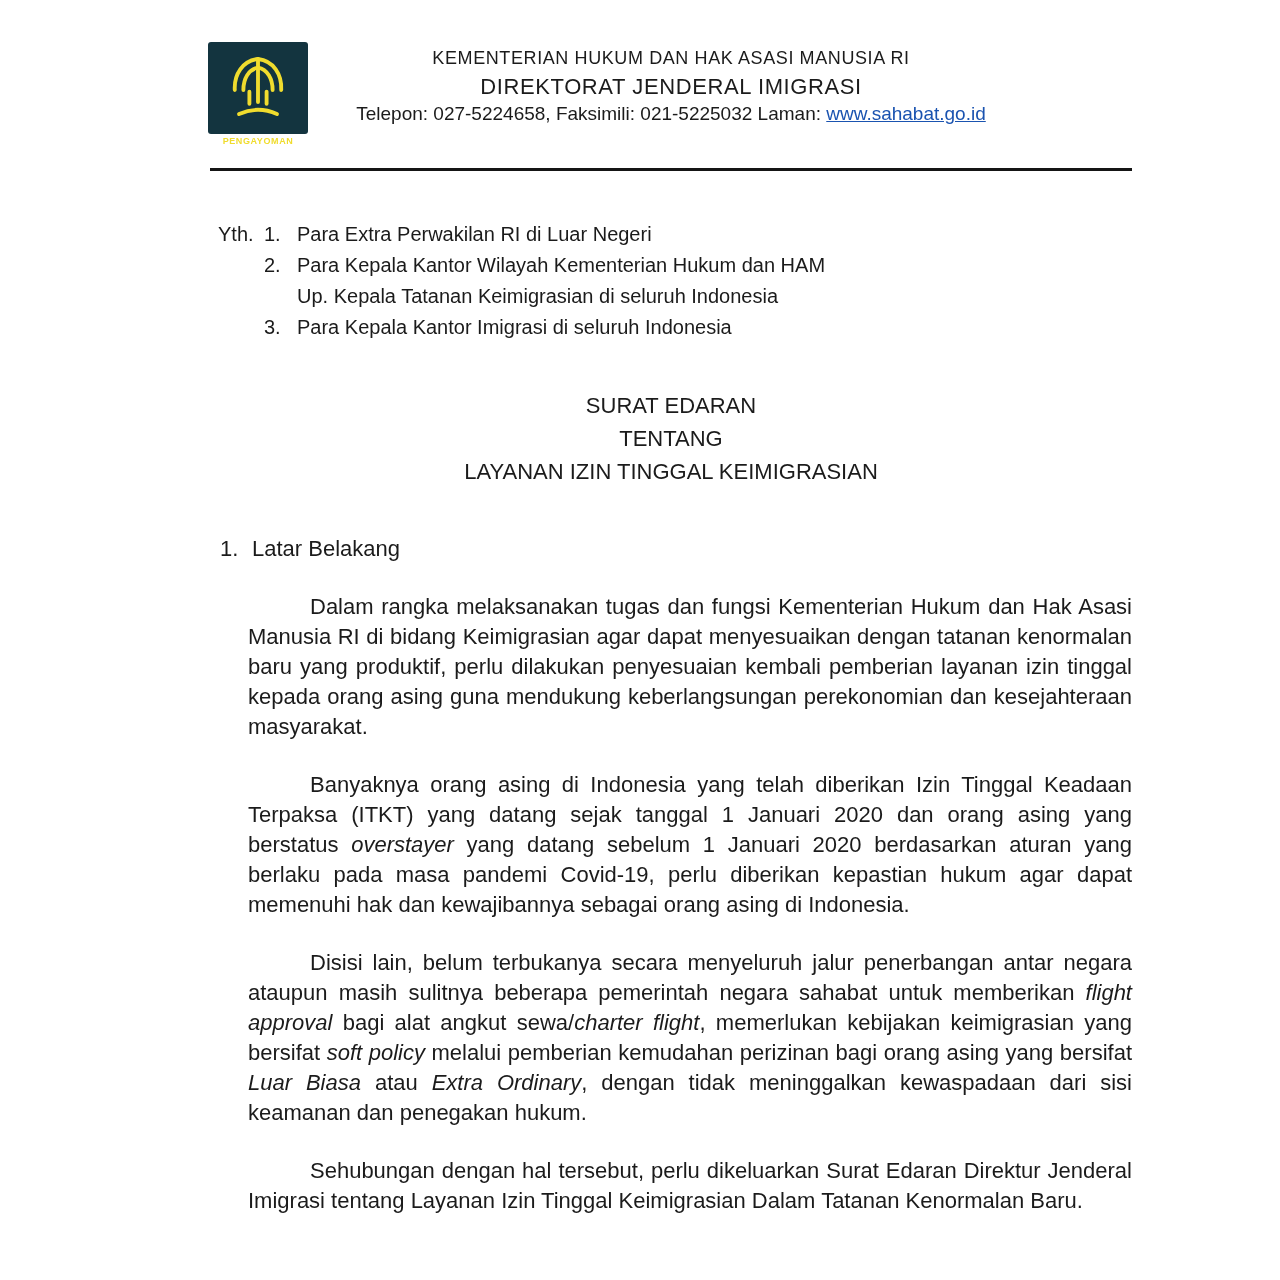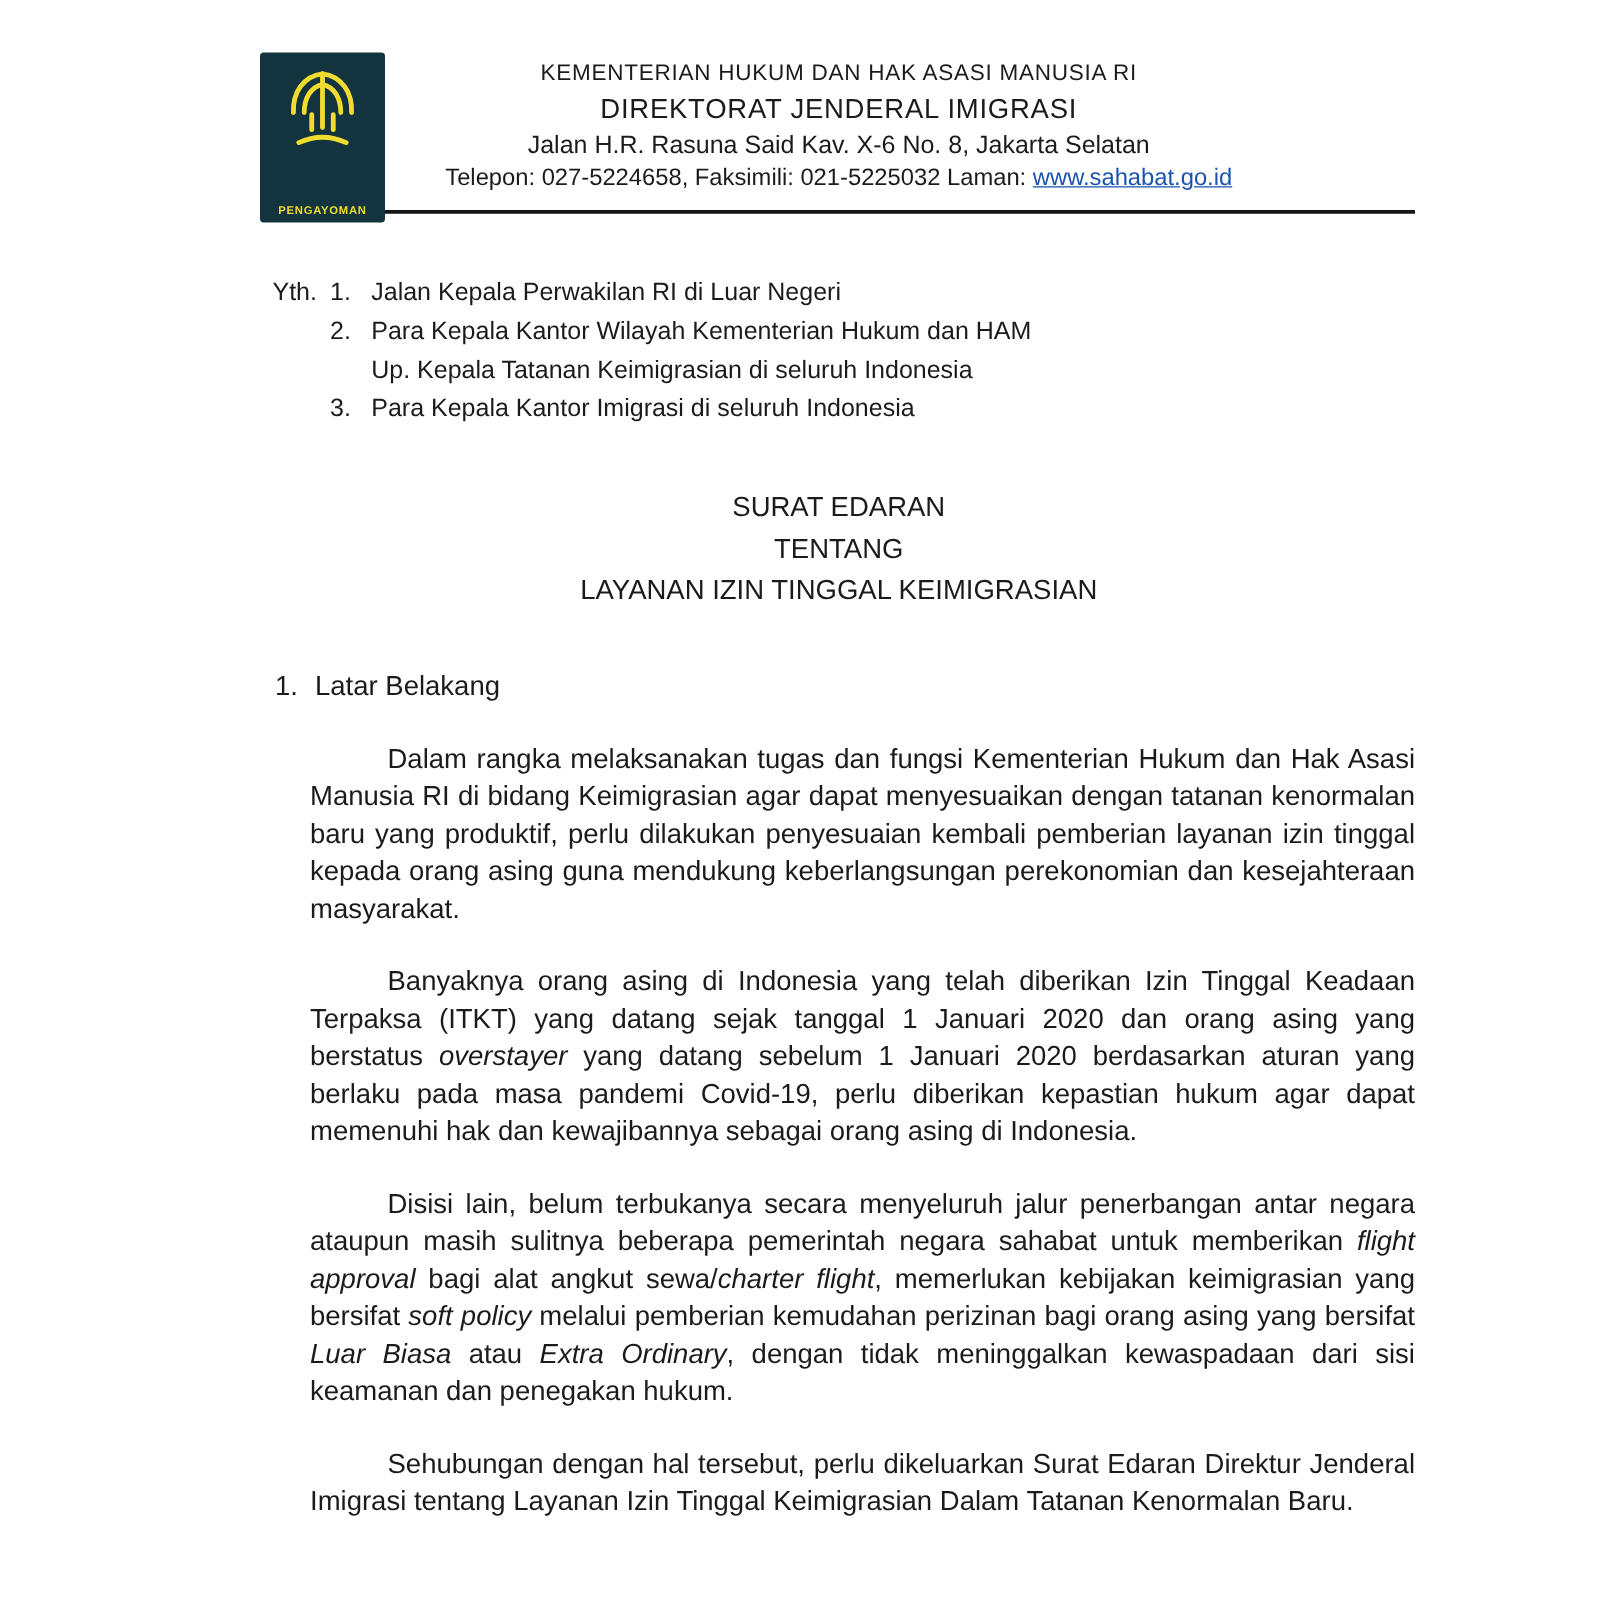--- a/index.html
+++ b/index.html
@@ -13,21 +13,21 @@
   *{box-sizing:border-box;}
   html,body{margin:0;padding:0;background:#fff;}
   .page{
     width:1280px;height:1280px;background:var(--paper);
     font-family:"Liberation Sans", sans-serif;color:var(--ink);
     padding:42px 148px 40px 210px;overflow:hidden;position:relative;
   }
   
   .letterhead{position:relative;min-height:116px;}
   .logo{
-    position:absolute;left:-2px;top:0;width:100px;height:136px;
+    position:absolute;left:-2px;top:0;width:100px;height:92px;
     background:var(--logo_bg);border-radius:3px;
     display:flex;flex-direction:column;align-items:center;justify-content:space-between;
     padding:6px 8px 5px;
   }
   .logo-caption{
     color:var(--logo_gold);font-size:9px;letter-spacing:0.6px;font-weight:bold;
     line-height:10px;white-space:nowrap;
   }
   .lh-text{text-align:center;padding-top:2px;}
   .lh1{font-size:18px;line-height:29px;letter-spacing:0.6px;}
@@ -72,34 +72,33 @@
             <line x1="60" y1="50" x2="60" y2="64"></line>
             <path d="M28 76 Q 50 66 72 76"></path>
           </g>
         </svg>
       </span>
       <div class="logo-caption">PENGAYOMAN</div>
     </div>
     <div class="lh-text">
       <div class="lh1">KEMENTERIAN HUKUM DAN HAK ASASI MANUSIA RI</div>
       <div class="lh2">DIREKTORAT JENDERAL IMIGRASI</div>
-      <div class="lh3">Jalan H.R. Rasuna Said Kav. X-6 No. 8, Jakarta Selatan</div>
       <div class="lh4">
         <span>Telepon: 027-5224658, Faksimili: 021-5225032 Laman: </span><a>www.sahabat.go.id</a>
       </div>
     </div>
   </header>
 
   <hr class="rule">
 
   <section class="addressees">
     <div class="addr-row">
       <span class="addr-yth">Yth.</span>
       <span class="addr-num">1.</span>
-      <span class="addr-text">Jalan Kepala Perwakilan RI di Luar Negeri</span>
+      <span class="addr-text">Para Extra Perwakilan RI di Luar Negeri</span>
     </div>
     <div class="addr-row">
       <span class="addr-yth"></span>
       <span class="addr-num">2.</span>
       <span class="addr-text">
         <div>Para Kepala Kantor Wilayah Kementerian Hukum dan HAM</div>
         <div>Up. Kepala Tatanan Keimigrasian di seluruh Indonesia</div>
       </span>
     </div>
     <div class="addr-row">

